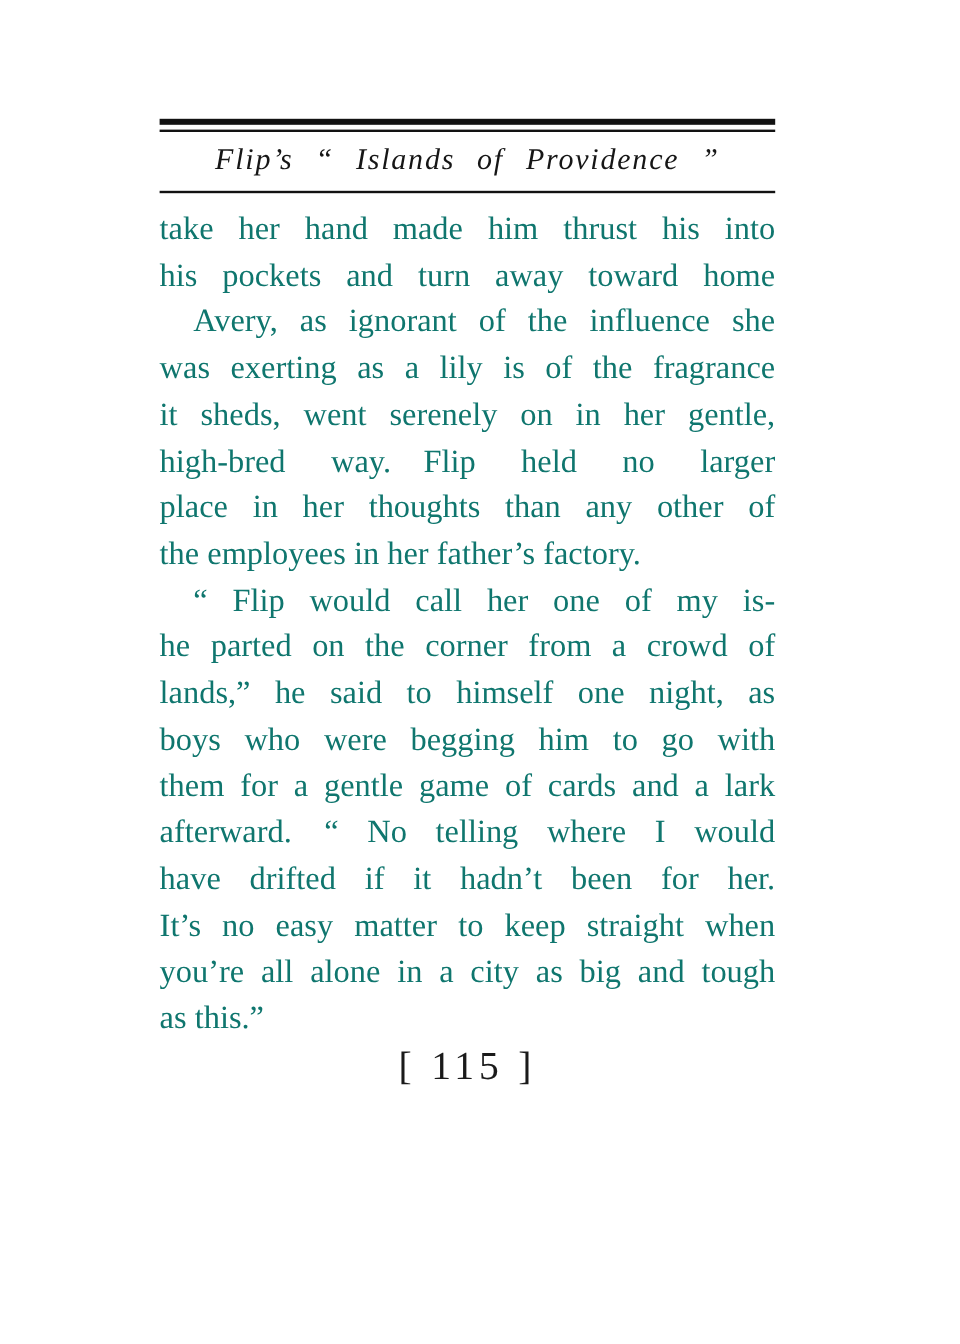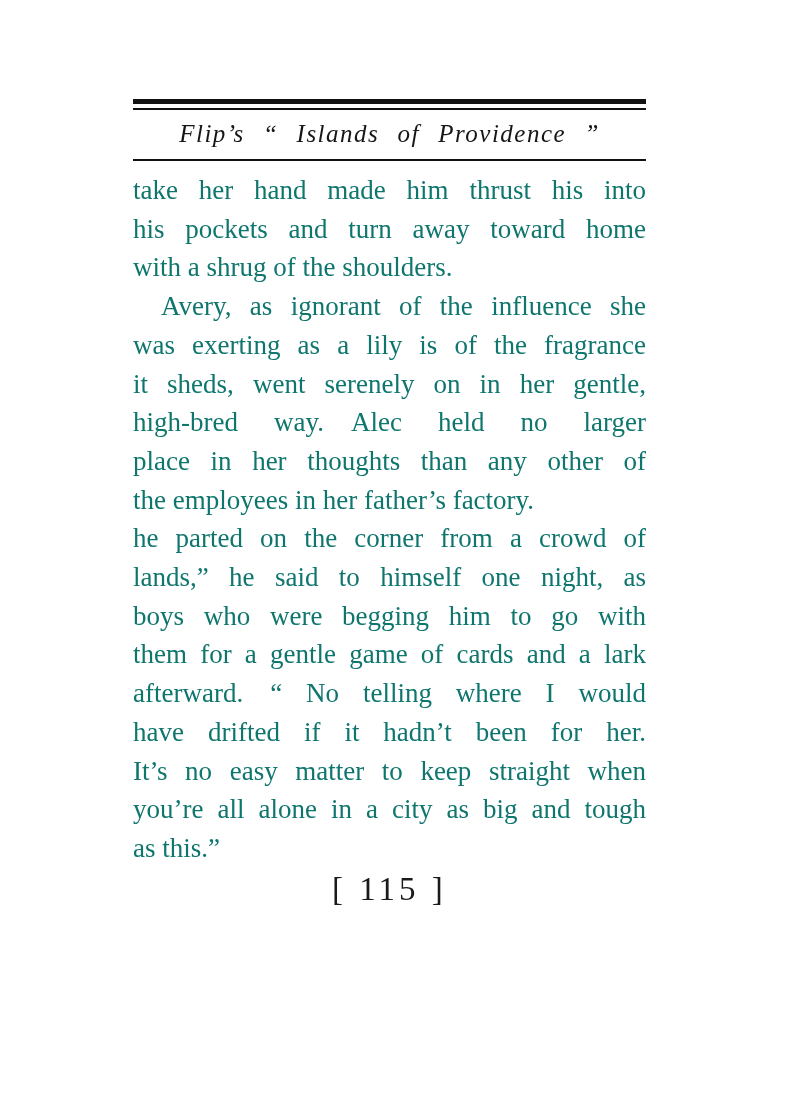--- a/index.html
+++ b/index.html
@@ -72,27 +72,27 @@
 
 <div class="page">
   <div class="content">
     <div class="rule thick"></div>
     <div class="rule thin"></div>
     <h1 class="running-head">Flip’s “ Islands of Providence ”</h1>
     <div class="rule under"></div>
     <div class="body-text">
         <div class="line">take her hand made him thrust his into</div>
         <div class="line">his pockets and turn away toward home</div>
-        <div class="line last">with a shrug of the shoulders.</div>
         <div class="line indent">Avery, as ignorant of the influence she</div>
         <div class="line">was exerting as a lily is of the fragrance</div>
         <div class="line">it sheds, went serenely on in her gentle,</div>
-        <div class="line">high-bred way. Alec held no larger</div>
+        <div class="line">high-bred way. Flip held no larger</div>
         <div class="line">place in her thoughts than any other of</div>
         <div class="line last">the employees in her father’s factory.</div>
+        <div class="line indent">“ Flip would call her one of my is-</div>
         <div class="line">he parted on the corner from a crowd of</div>
         <div class="line">lands,” he said to himself one night, as</div>
         <div class="line">boys who were begging him to go with</div>
         <div class="line">them for a gentle game of cards and a lark</div>
         <div class="line">afterward. “ No telling where I would</div>
         <div class="line">have drifted if it hadn’t been for her.</div>
         <div class="line">It’s no easy matter to keep straight when</div>
         <div class="line">you’re all alone in a city as big and tough</div>
         <div class="line last">as this.”</div>
       </div>

